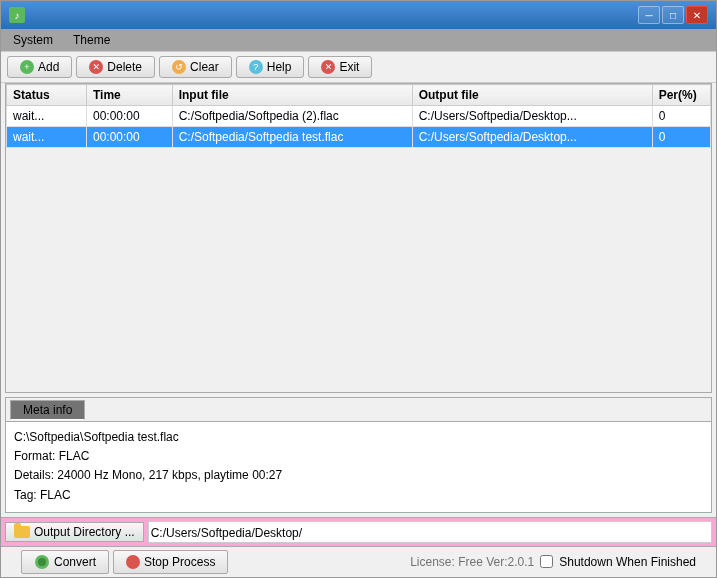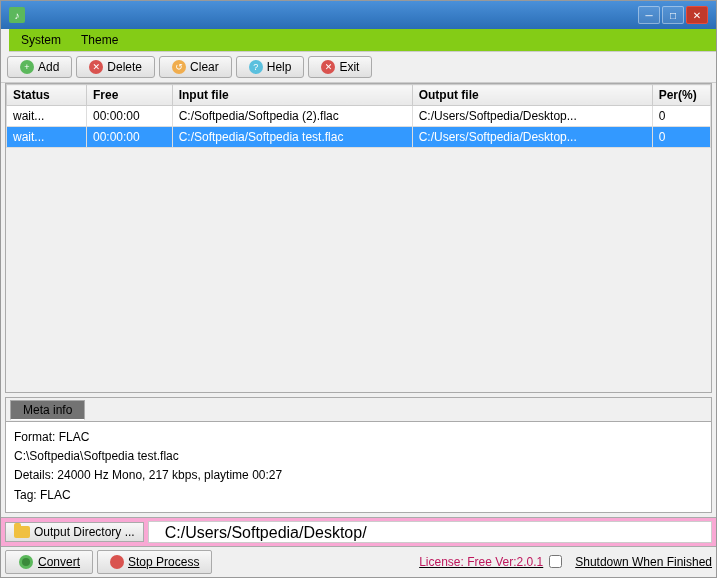--- a/index.html
+++ b/index.html
@@ -64,27 +64,26 @@
       display: flex;
       align-items: center;
       justify-content: center;
       border-radius: 2px;
     }
     .title-btn.close {
       background: #c0392b;
       border-color: #e74c3c;
     }
     .menu-bar {
-      background: #84cc16;
+      background: #a3a3a3;
       border-bottom: 1px solid #ccc;
       padding: 2px 4px;
       display: flex;
       gap: 4px;
       flex-shrink: 0;
-      margin-left: 8px;
     }
     .menu-item {
       padding: 2px 8px;
       cursor: pointer;
       border-radius: 2px;
     }
     .toolbar {
       background: #f0f0f0;
       padding: 4px 6px;
       display: flex;
@@ -194,36 +193,35 @@
       gap: 4px;
       padding: 2px 8px;
       border: 1px solid #aaa;
       background: linear-gradient(to bottom, #f8f8f8, #e0e0e0);
       cursor: pointer;
       font-size: 12px;
       white-space: nowrap;
     }
     .output-dir-path {
       flex: 1;
-      padding: 2px 16px;
+      padding: 2px 2px;
       border: 1px solid #ccc;
       background: white;
       margin-left: 4px;
-      font-size: 16px;
+      font-size: 12px;
       height: 22px;
       line-height: 18px;
     }
     .bottom-bar {
       display: flex;
       align-items: center;
-      padding: 3px 4px;
+      padding: 3px 20px;
       background: #f0f0f0;
       border-top: 1px solid #aaa;
       flex-shrink: 0;
-      text-decoration: underline;
     }
     .bottom-bar-left {
       display: flex;
       gap: 4px;
     }
     .convert-btn {
       display: flex;
       align-items: center;
       gap: 4px;
       padding: 3px 12px;
@@ -241,27 +239,27 @@
       display: inline-block;
     }
     .bottom-bar-right {
       flex: 1;
       display: flex;
       align-items: center;
       justify-content: flex-end;
       gap: 6px;
     }
     .license-text {
-      color: #be185d;
+      color: #737373;
       font-size: 12px;
     }
     .shutdown-row {
       display: flex;
       align-items: flex-start;
-      gap: 13px;
+      gap: 6px;
       font-size: 12px;
     }
     .folder-icon {
       width: 16px;
       height: 12px;
       background: #f0c040;
       border-radius: 0 2px 2px 2px;
       display: inline-block;
       position: relative;
     }
@@ -320,21 +318,21 @@
       <span class="btn-icon red">✕</span>
       <span>Exit</span>
     </button>
   </div>
 
   <div class="table-scroll">
     <table class="file-table">
       <thead>
         <tr>
           <th style="width:70px">Status</th>
-          <th style="width:75px">Free</th>
+          <th style="width:75px">Time</th>
           <th style="width:210px">Input file</th>
           <th style="width:210px">Output file</th>
           <th style="width:50px">Per(%)</th>
         </tr>
       </thead>
       <tbody>
         <tr class="normal">
           <td>wait...</td>
           <td>00:00:00</td>
           <td>C:/Softpedia/Softpedia (2).flac</td>
@@ -350,22 +348,22 @@
         </tr>
       </tbody>
     </table>
   </div>
 
   <div class="meta-section">
     <div class="meta-tab">
       <span class="meta-tab-btn">Meta info</span>
     </div>
     <div class="meta-content">
+      <div>C:\Softpedia\Softpedia test.flac</div>
       <div>Format:  FLAC</div>
-      <div>C:\Softpedia\Softpedia test.flac</div>
       <div>Details: 24000 Hz Mono, 217 kbps, playtime 00:27</div>
       <div>Tag:     FLAC</div>
     </div>
   </div>
 
   <div class="output-dir-row">
     <button class="output-dir-btn">
       <span class="folder-icon"></span>
       <span>Output Directory ...</span>
     </button>

